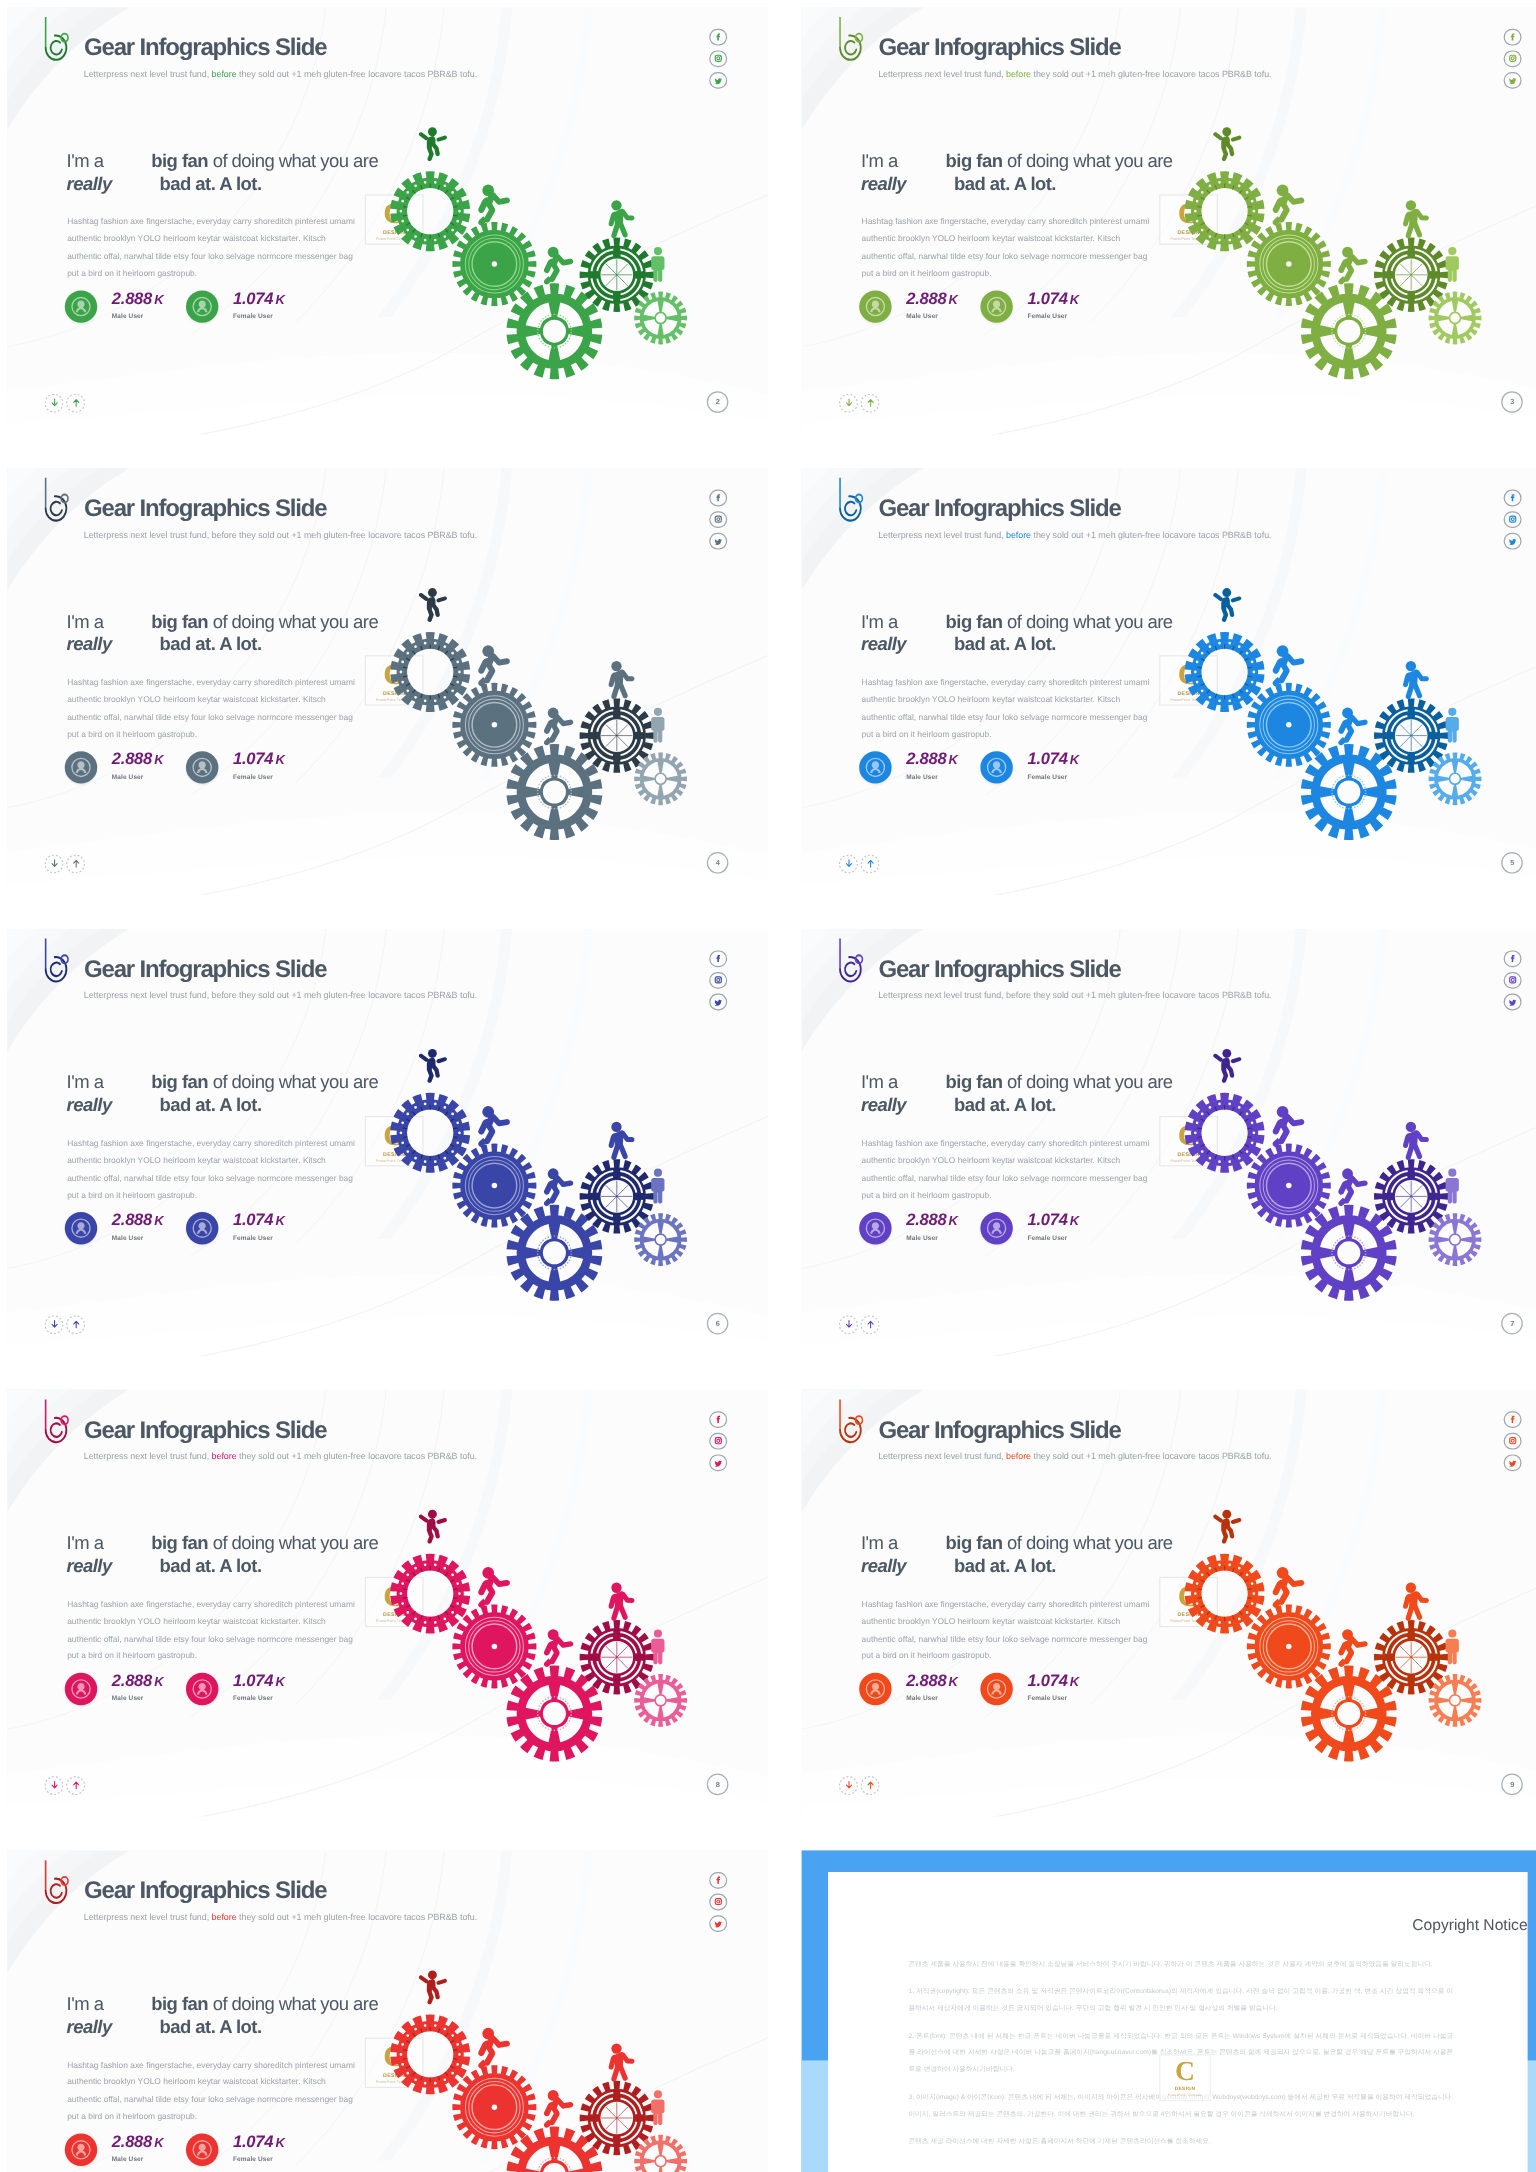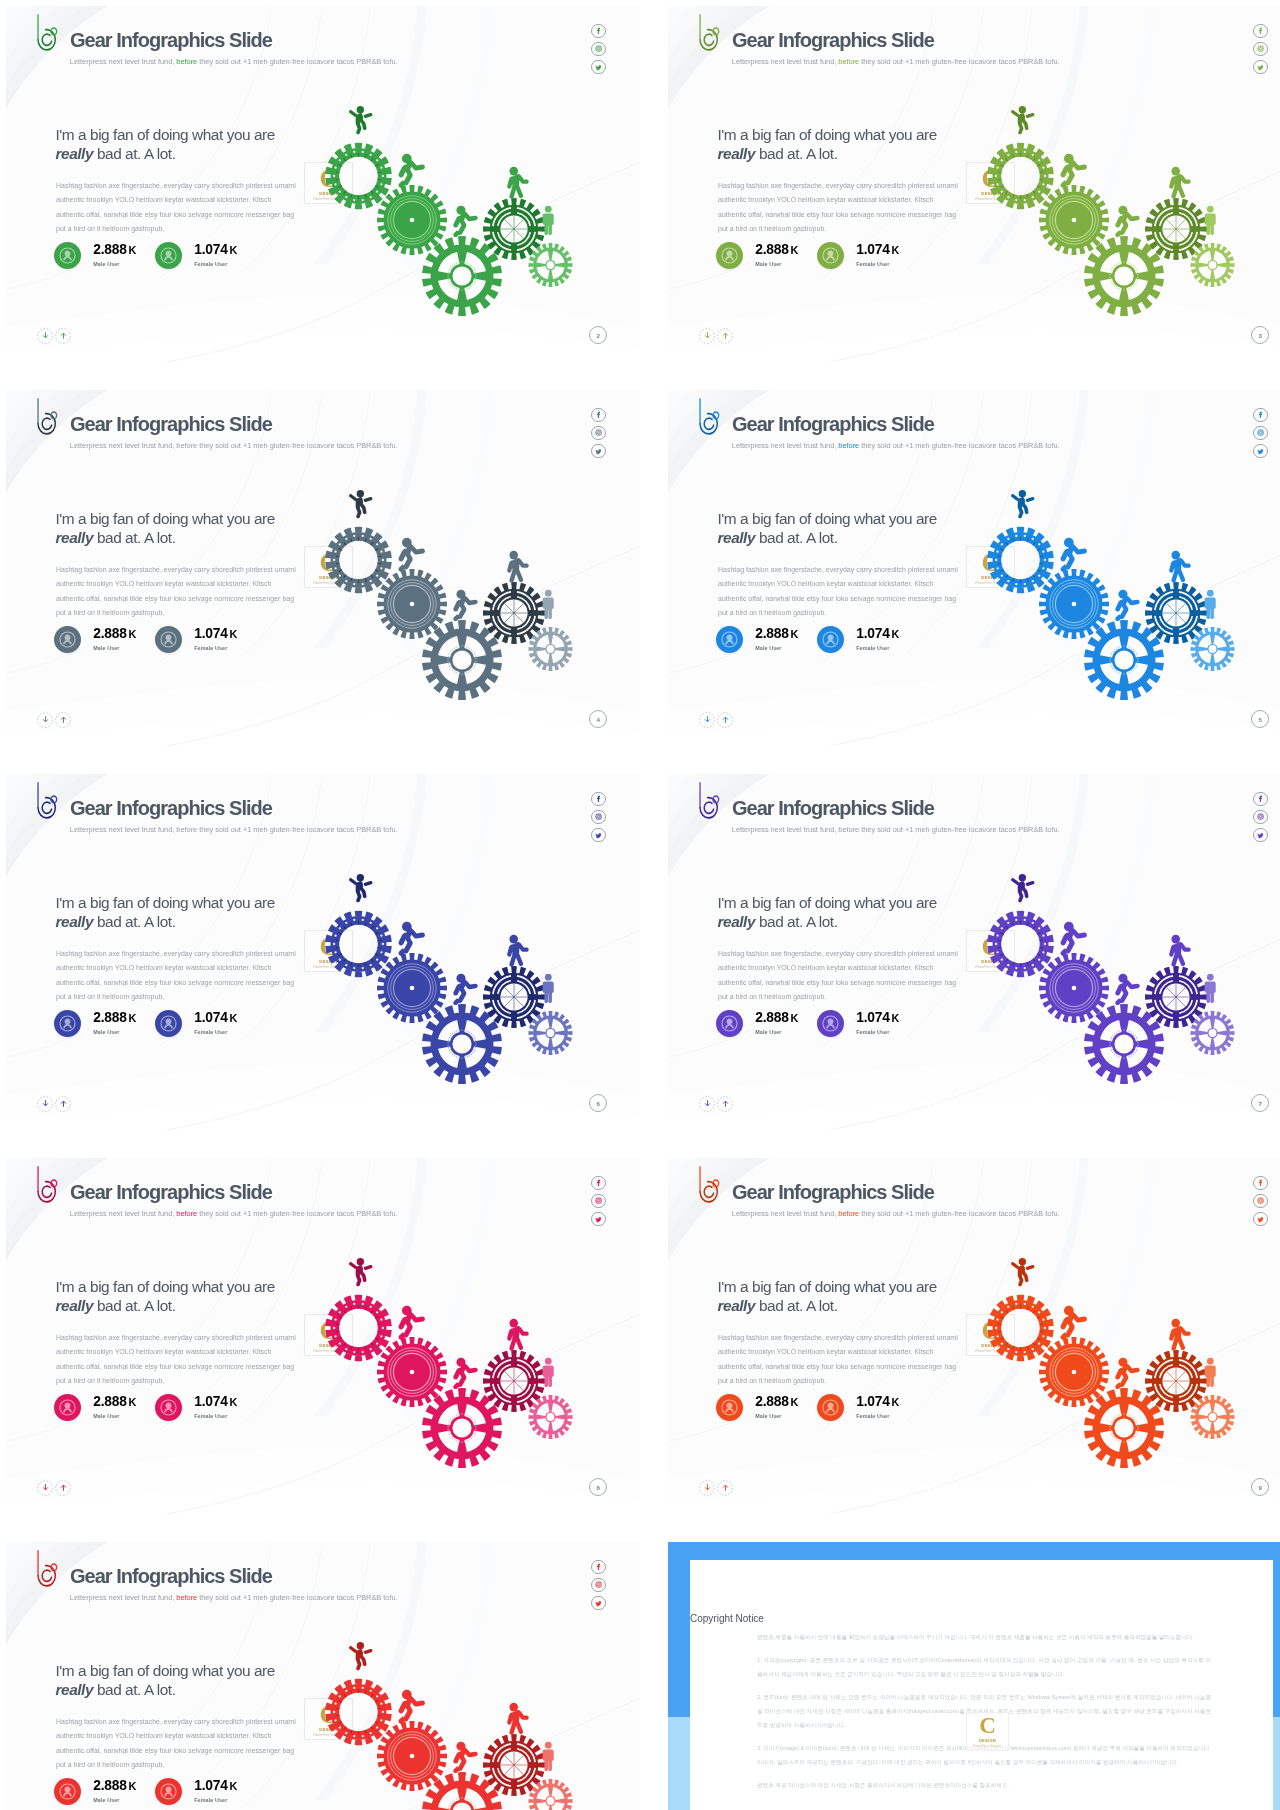--- a/index.html
+++ b/index.html
@@ -18,48 +18,48 @@
 .c-hole{fill:#fbfbfc;}
 .c-bg{stroke:#fbfbfc;}
 .logo{position:absolute;left:27.3px;top:6.6px;width:30.2px;height:40.2px;}
 .title{position:absolute;left:64px;top:22px;font-size:20px;font-weight:bold;color:#4c5864;letter-spacing:-0.98px;white-space:nowrap;line-height:24px;}
 .subtitle{position:absolute;left:63.8px;top:50.5px;font-size:7.45px;color:#9aa0a6;letter-spacing:-0.04px;white-space:nowrap;}
 .subtitle .hl{color:var(--sub,#9aa0a6);}
 .social{position:absolute;left:585px;top:17.5px;display:flex;flex-direction:column;gap:3.6px;}
 .soc{width:14.6px;height:14.6px;border-radius:50%;border:1.05px solid #9ea5ab;display:flex;align-items:center;justify-content:center;box-sizing:border-box;}
 .soc svg{display:block;width:9.2px;height:9.2px;}
 .headline{position:absolute;left:49.5px;top:118.5px;font-size:15.4px;color:#4c5864;line-height:19.6px;white-space:nowrap;letter-spacing:-0.44px;}
-.headline b{font-weight:normal;}
+.headline b{font-weight:bold;margin-left:36px;}
 .headline i{font-style:italic;font-weight:bold;}
 .paragraph{position:absolute;left:50px;top:172.5px;width:260px;font-size:6.98px;color:#9ba2a9;line-height:14.65px;letter-spacing:0.015px;}
 .paragraph span{display:block;white-space:nowrap;width:max-content;}
 .stats{position:absolute;left:48.2px;top:236px;display:flex;}
 .stat{display:flex;align-items:center;}
 .stat+.stat{margin-left:17px;}
 .stat-ic{width:27px;height:27px;border-radius:50%;background:var(--m);display:flex;align-items:center;justify-content:center;margin-right:12px;flex:none;box-shadow:0 1px 2px rgba(0,0,0,.08);}
 .stat-ic svg{display:block;width:27px;height:27px;}
-.stat-num{font-size:13.8px;font-weight:bold;color:#000000;letter-spacing:-0.2px;line-height:13px;white-space:nowrap;}
+.stat-num{font-size:13.8px;font-weight:bold;color:#701a75;letter-spacing:-0.2px;line-height:13px;white-space:nowrap;font-style:italic;}
 .stat-num small{font-size:10.8px;margin-left:1.8px;letter-spacing:0;}
 .stat-lbl{font-size:5.4px;color:#6e757c;font-weight:bold;line-height:9px;margin-top:3px;white-space:nowrap;letter-spacing:0.1px;}
 .stat-txt{min-width:45px;}
 .nav{position:absolute;left:31px;top:321.5px;display:flex;gap:2px;}
 .navbtn{width:16px;height:16px;position:relative;display:flex;align-items:center;justify-content:center;box-sizing:border-box;}
 .navbtn .ring{position:absolute;left:0;top:0;width:16px;height:16px;}
 .navbtn svg{display:block;width:11px;height:11px;}
 .pagenum{position:absolute;left:583.2px;top:320.2px;width:18px;height:18px;border-radius:50%;border:1px solid #a8afb5;display:flex;align-items:center;justify-content:center;font-size:6.2px;color:#7b8289;font-weight:bold;box-sizing:border-box;}
 .watermark{position:absolute;left:298px;top:156px;width:47px;height:40px;border:1px solid #e9e9e9;background:rgba(255,255,255,0.4);}
 .wm-c{position:absolute;left:0;right:0;top:3px;text-align:center;font-family:"Liberation Serif",serif;font-size:25px;font-weight:bold;color:#c9a43f;line-height:26px;}
 .wm-t{position:absolute;left:0;right:0;top:27.5px;text-align:center;font-size:4.4px;font-weight:bold;color:#b9923a;letter-spacing:0.3px;}
 .wm-t2{position:absolute;left:0;right:0;top:33.5px;text-align:center;font-size:3.0px;color:#cdb88d;letter-spacing:0.1px;}
 
 .cslide{position:relative;width:634px;height:356px;overflow:hidden;background:#4aa2f2;}
 .cband{position:absolute;left:0;right:0;top:175px;bottom:0;background:#a9daf9;}
 .cpaper{position:absolute;left:22px;top:18px;width:583px;height:304px;background:#ffffff;}
 .ctitle{position:absolute;left:0;right:0;top:32px;text-align:center;font-size:12.2px;font-weight:bold;color:#3c4651;letter-spacing:-0.2px;}
-.csub{position:absolute;left:0;right:0;top:53px;text-align:left;font-size:10px;color:#4d555f;}
+.csub{position:absolute;left:0;right:0;top:36px;text-align:right;font-size:13px;color:#4d555f;}
 .cbody{position:absolute;left:67px;top:70px;width:454px;font-size:5.6px;color:#c2c7cd;line-height:14.2px;text-align:justify;}
 .cbody p{margin:0 0 8.5px 0;}
 .cwm{position:absolute;left:276px;top:152px;width:41px;height:37px;border:1px solid #efefef;background:rgba(255,255,255,.55);}
 .cwm .wm-c{top:1px;font-size:23px;line-height:24px;}
 .cwm .wm-t{top:25px;font-size:4.0px;}
 .cwm .wm-t2{top:30.5px;font-size:2.8px;}
 </style>
 </head>
 <body>
 

